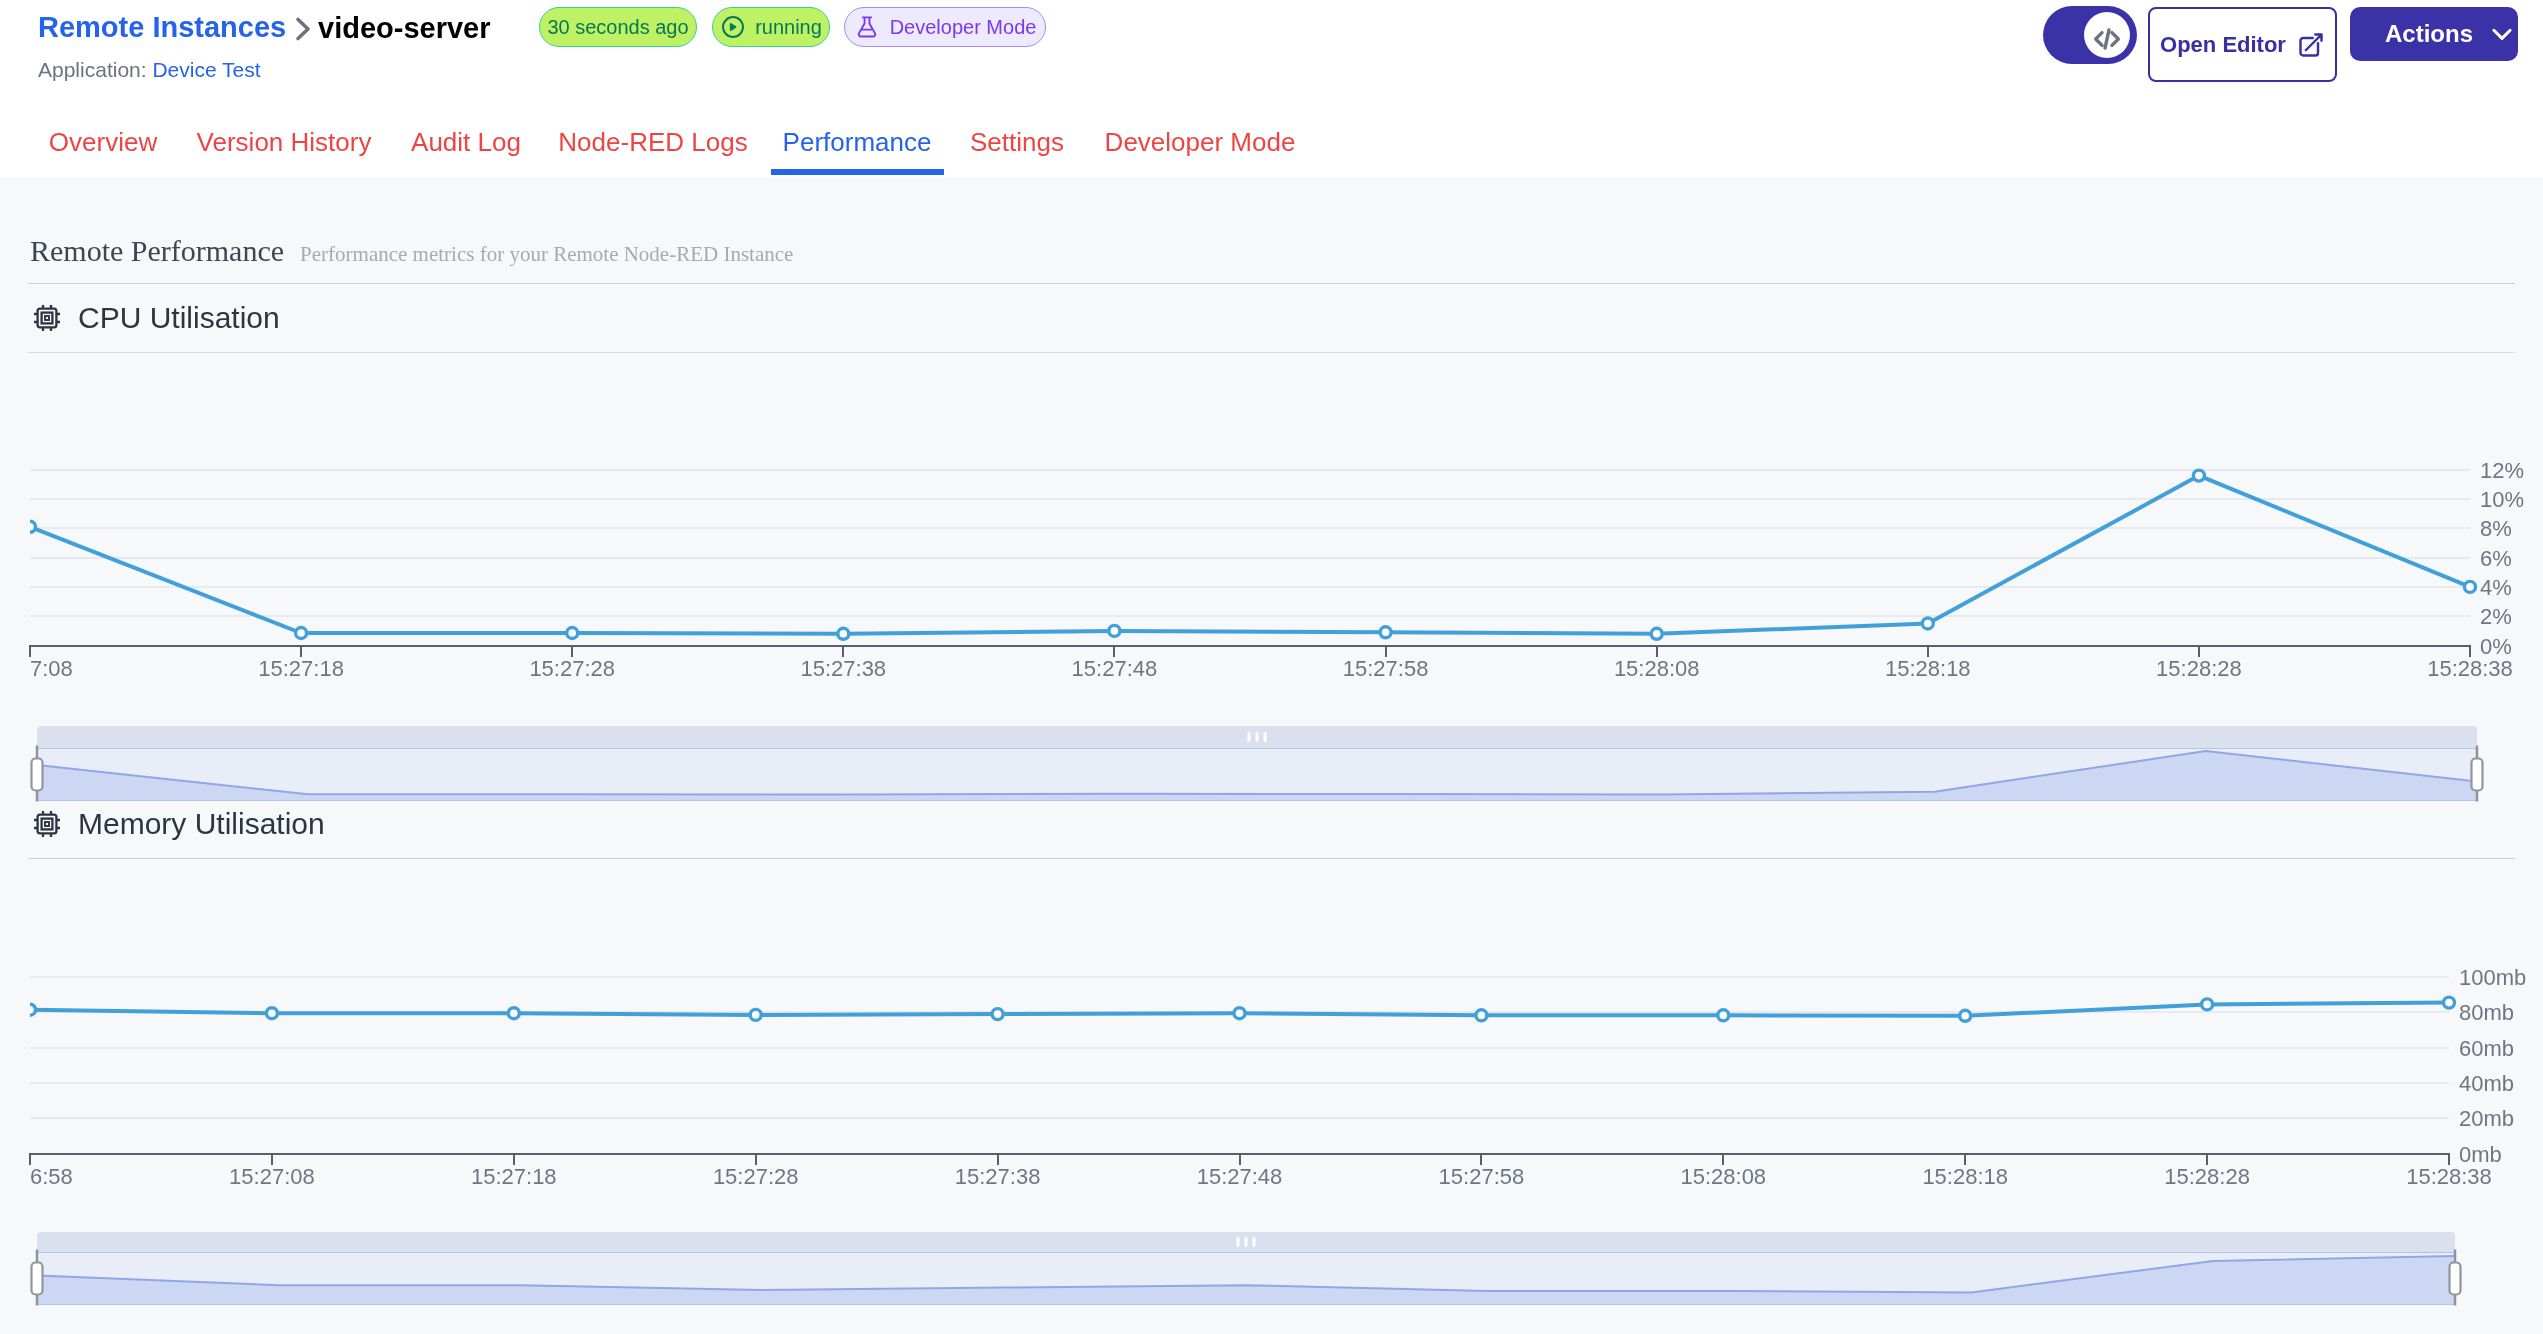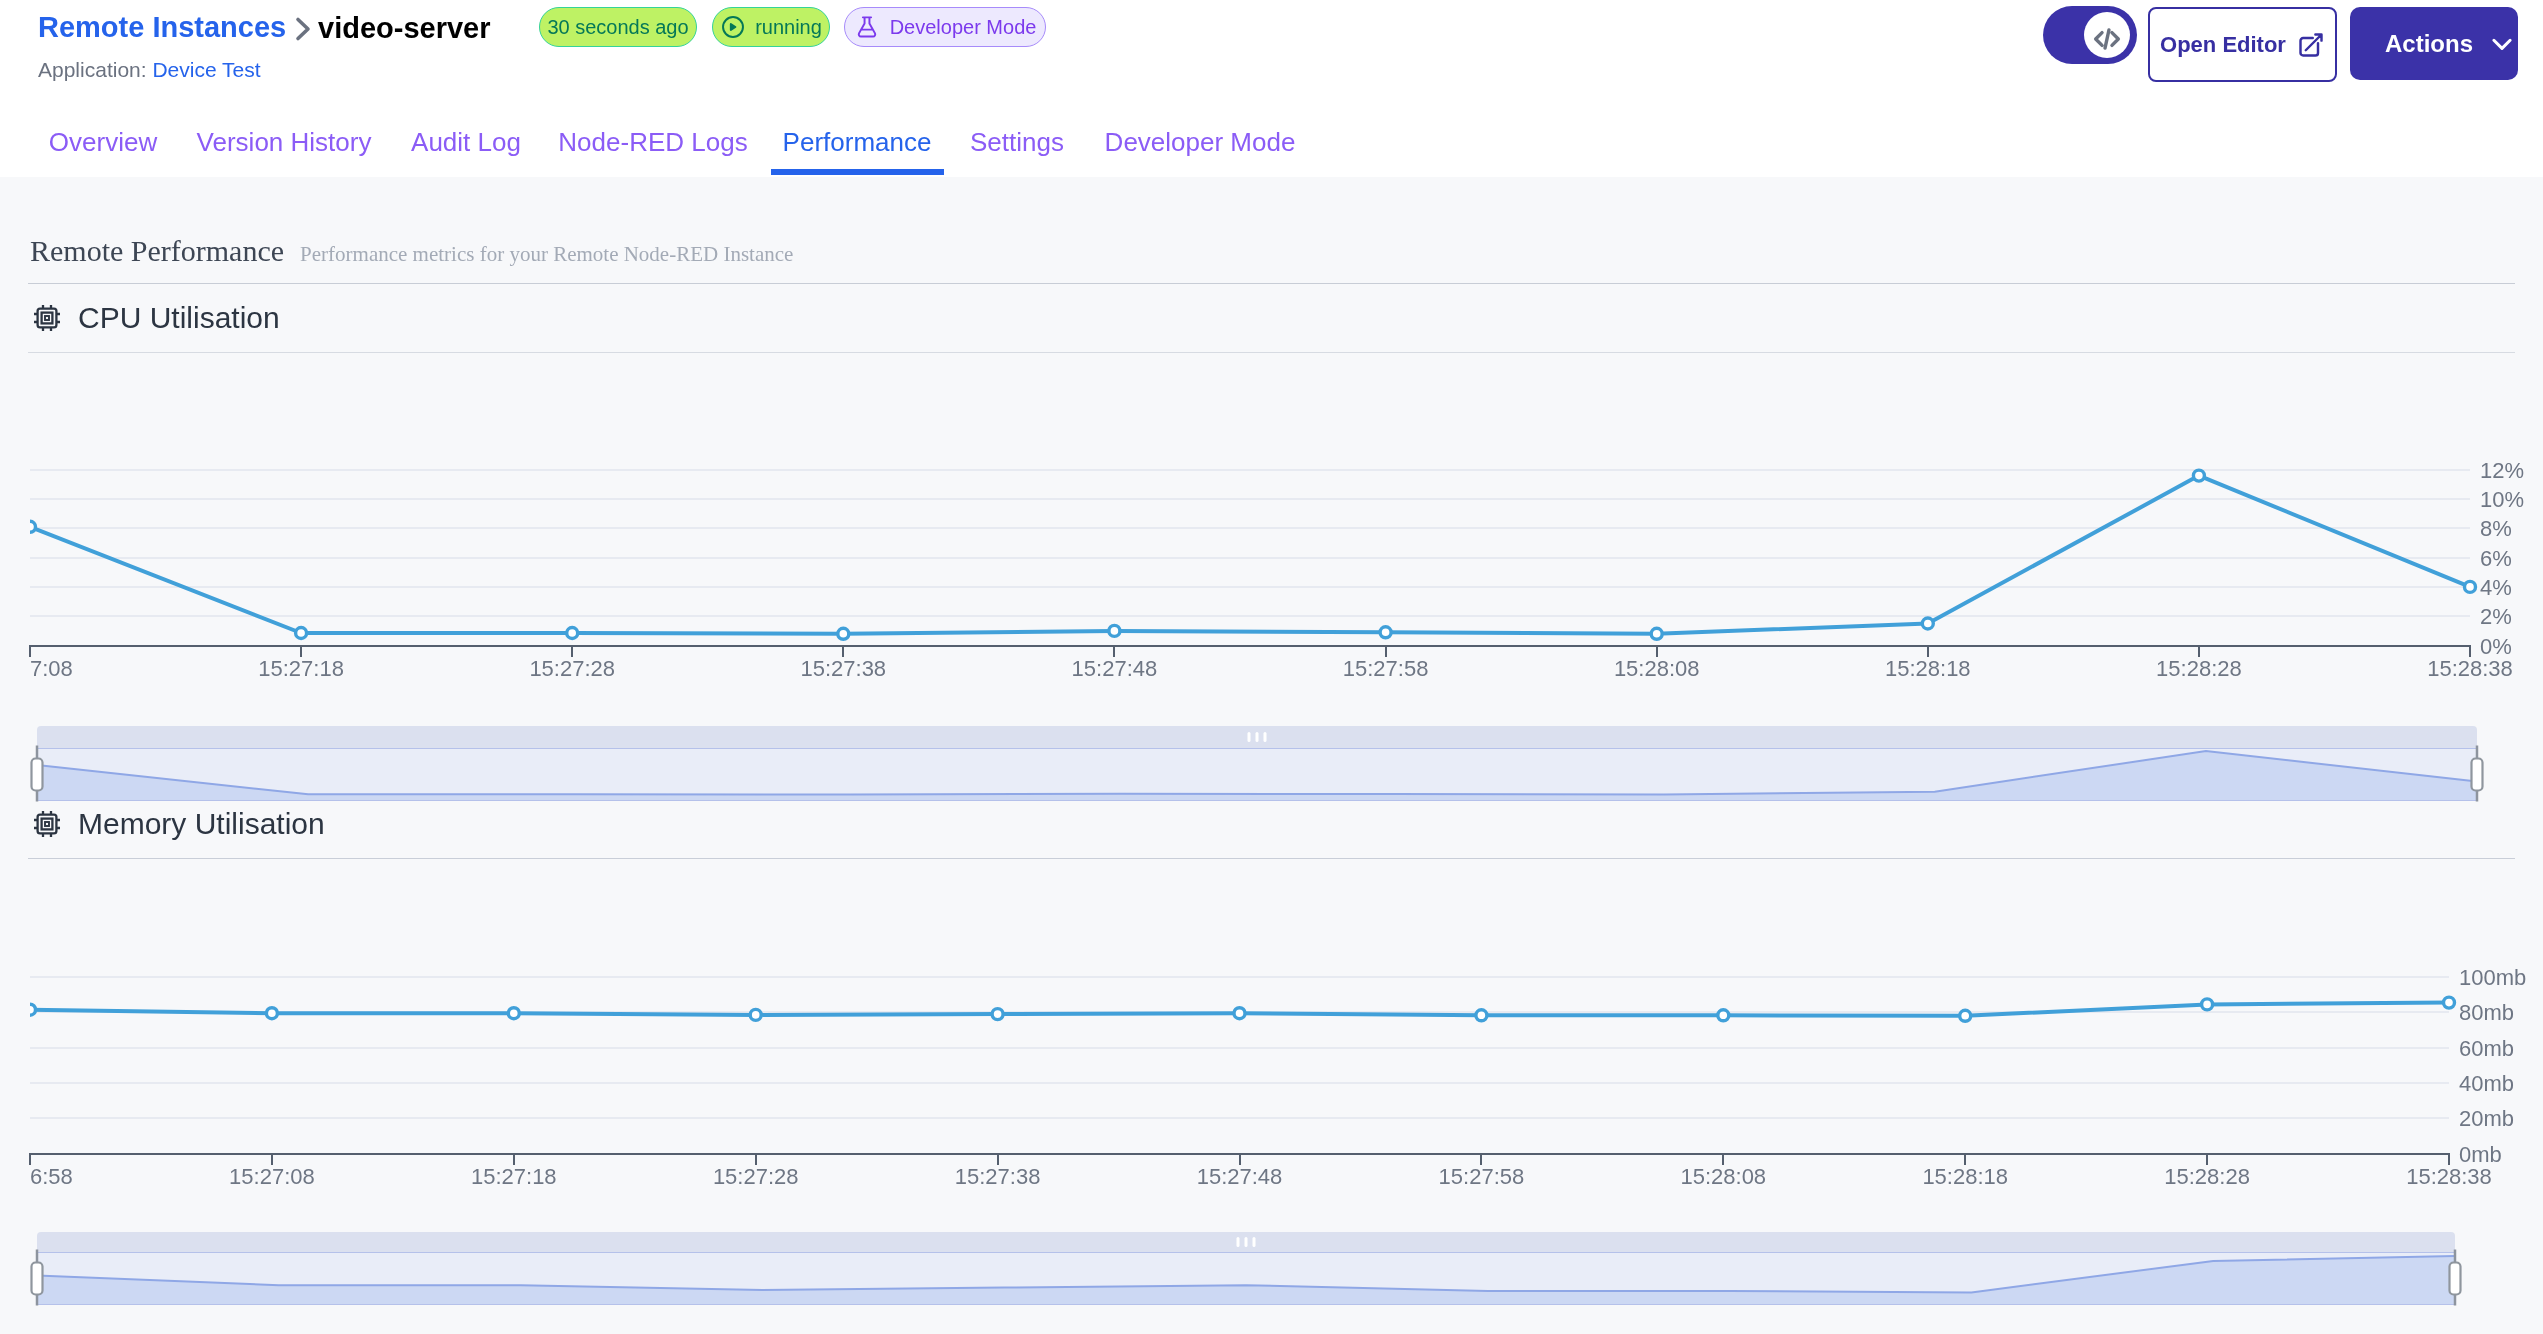--- a/index.html
+++ b/index.html
@@ -9,28 +9,28 @@
   #content-bg { position:absolute; left:0; top:177px; width:2543px; height:1157px; background:#f7f8fa; }
   
   .crumb { position:absolute; left:38px; top:11px; font-size:29px; font-weight:bold; color:#2563eb; }
   .crumb-name { position:absolute; left:318px; top:12px; font-size:29px; font-weight:bold; color:#000000; }
   .app-line { position:absolute; left:38px; top:58px; font-size:21px; color:#6b7280; }
   .app-line a { color:#2563eb; text-decoration:none; }
   .pill { position:absolute; top:7px; height:40px; border-radius:20px; font-size:20px; display:flex; align-items:center; justify-content:center; white-space:nowrap; }
   .pill-green { background:#bef264; color:#047857; border:1px solid #34d399; }
   .pill-purple { background:#ede9fe; color:#7c3aed; border:1px solid #a78bfa; }
   
-  .tab { position:absolute; top:127px; font-size:26px; color:#8b5cf6; white-space:nowrap; transform:translateX(-50%); }
+  .tab { position:absolute; top:127px; font-size:26px; color:#ef4444; white-space:nowrap; transform:translateX(-50%); }
   .tab.active { color:#2563eb; }
   #tab-underline { position:absolute; left:771px; top:169px; width:173px; height:6px; background:#2563eb; }
   
   #toggle { position:absolute; left:2043px; top:6px; width:94px; height:58px; background:#3b32a8; border-radius:29px; }
   #toggle .knob { position:absolute; left:41px; top:6px; width:46px; height:46px; background:#ffffff; border-radius:50%; }
   #btn-open { position:absolute; left:2148px; top:7px; width:189px; height:75px; background:#ffffff; border:2px solid #372fa2; border-radius:8px; color:#372fa2; font-size:22px; font-weight:bold; display:flex; align-items:center; justify-content:center; gap:11px; white-space:nowrap; }
-  #btn-actions { position:absolute; left:2350px; top:7px; width:168px; height:73px; background:#3b32a8; border-radius:10px; color:#ffffff; font-size:24px; font-weight:bold; display:flex; align-items:center; justify-content:center; gap:14px;padding-left:34px; }
+  #btn-actions { position:absolute; left:2350px; top:7px; width:168px; height:54px; background:#3b32a8; border-radius:10px; color:#ffffff; font-size:24px; font-weight:bold; display:flex; align-items:center; justify-content:center; gap:14px;padding-left:34px; }
   
   #rp-row { position:absolute; left:30px; top:234px; display:flex; align-items:baseline; gap:16px;font-family:Liberation Serif, serif; }
   #rp-title { font-size:30px; color:#3d4654; }
   #rp-sub { font-size:21px; color:#a3aab6; }
   .hr { position:absolute; left:28px; width:2487px; height:1px; background:#c8cdd6; }
   .sec-row { position:absolute; left:33px; display:flex; align-items:center; gap:17px; color:#2c3542; }
   .sec-row .t { font-size:30px; }
   svg.overlay { position:absolute; left:0; top:0; width:2543px; height:1334px; }
 </style>
 </head>

